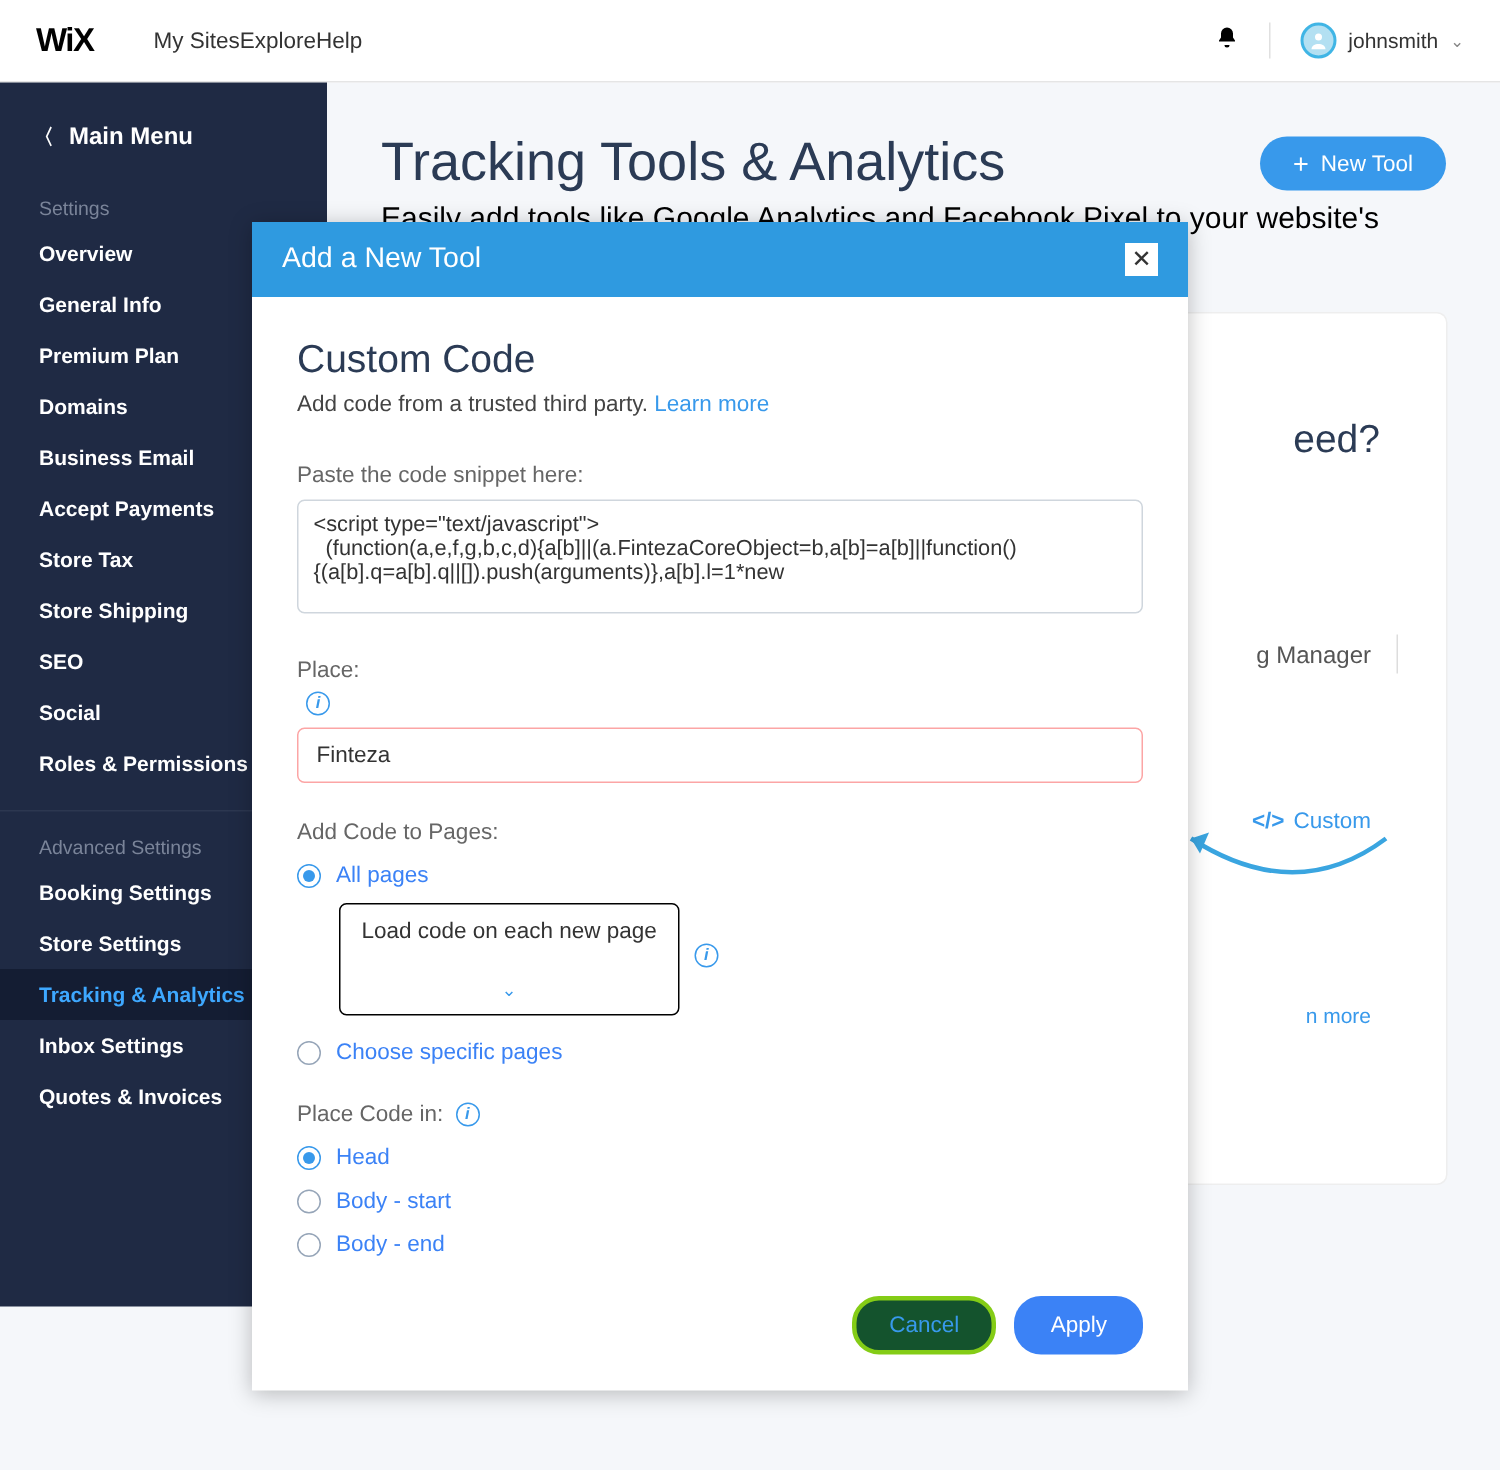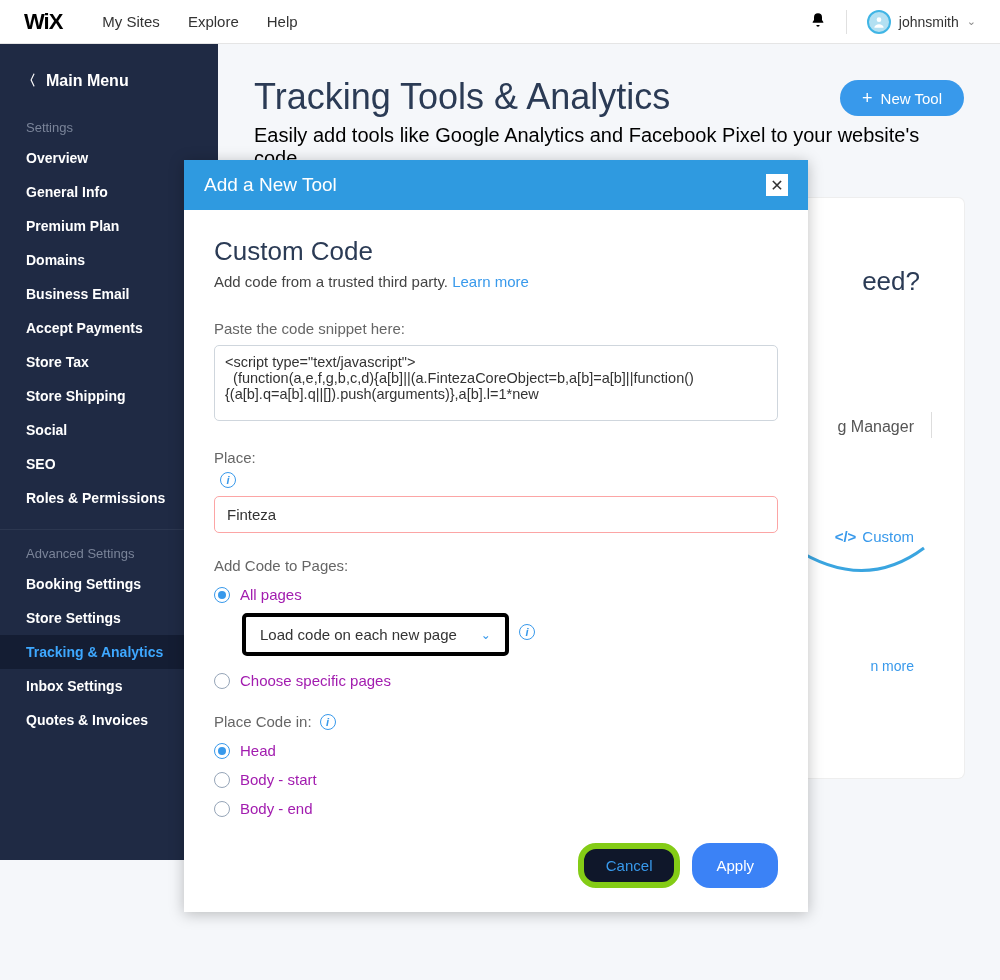--- a/index.html
+++ b/index.html
@@ -1,21 +1,21 @@
 <!DOCTYPE html>
 <html><head>
 <meta charset="utf-8">
 <style>
   * { box-sizing: border-box; margin: 0; padding: 0; }
   body { font-family: "Helvetica Neue", Helvetica, Arial, sans-serif; background: #f5f7fa; width: 1000px; height: 980px; overflow: hidden; position: relative; }
 
   
-  .top-header { height: 44px; background: #fff; display: flex; align-items: center; padding: 0 24px; border-bottom: 1px solid #e5e5e5; }
+  .top-header { height: 55px; background: #fff; display: flex; align-items: center; padding: 0 24px; border-bottom: 1px solid #e5e5e5; }
   .wix-logo { font-weight: 900; font-size: 22px; letter-spacing: -1px; color: #000; margin-right: 40px; }
-  .top-nav { display: flex; gap: 28px; }
+  .top-nav { display: flex; }
   .top-nav a { color: #333; font-size: 15px; text-decoration: none; }
   .top-right { margin-left: auto; display: flex; align-items: center; gap: 20px; }
   .bell { width: 16px; height: 16px; }
   .vdiv { width: 1px; height: 24px; background: #e0e0e0; }
   .avatar { width: 24px; height: 24px; border-radius: 50%; background: #b3e0f2; border: 2px solid #40b5e5; display:flex; align-items:center; justify-content:center;}
   .user { display: flex; align-items: center; gap: 8px; font-size: 14px; color: #333; cursor:pointer; }
 
   
   .layout { display: flex; height: calc(100% - 48px); }
 
@@ -36,42 +36,42 @@
 
   .card { background: #fff; border-radius: 6px; margin-top: 28px; padding: 28px 34px; box-shadow: 0 0 0 1px #eee; height: 580px; position: relative;}
   .card h2 { font-size: 26px; color: #2b3b55; font-weight: 400; text-align: center; margin-top: 40px;}
   .custom-tag { color:#3899eb; display:flex; align-items:center; gap:6px; font-size:15px; position:absolute; right: 50px; top: 330px;}
   .learn-more-txt { color:#3899eb; font-size: 14px; position:absolute; right: 50px; top: 460px;}
 
   
   .arrow-svg { position:absolute; right: 30px; top: 340px; width: 150px; height: 60px; }
 
   
-  .modal { position: absolute; left: 184px; top: 148px; width: 624px; background: #fff; box-shadow: 0 2px 14px rgba(0,0,0,0.25); z-index: 50; margin-top: 12px;}
+  .modal { position: absolute; left: 168px; top: 148px; width: 624px; background: #fff; box-shadow: 0 2px 14px rgba(0,0,0,0.25); z-index: 50;}
   .modal-header { background: #2f9ae0; color: #fff; padding: 14px 20px; font-size: 19px; display:flex; align-items:center;}
   .modal-close { margin-left:auto; width: 22px; height: 22px; background:#fff; color:#333; display:flex; align-items:center; justify-content:center; font-size:16px; cursor:pointer;}
   .modal-body { padding: 26px 30px 24px 30px; }
   .modal-body h3 { font-size: 26px; color: #2b3b55; font-weight: 400; }
   .modal-sub { font-size: 15px; color: #444; margin-top: 6px; }
   .modal-sub a { color: #3899eb; text-decoration: none; }
   .field-label { font-size: 15px; color: #666; margin-top: 24px; display:flex; align-items:center; gap:8px;}
   .code-box { width: 100%; height: 76px; border: 1px solid #cfd6dd; border-radius: 5px; padding: 8px 10px; font-family: Helvetica, Arial, sans-serif; font-size: 14.5px; color: #333; resize: none; margin-top: 8px; overflow-y: scroll;}
   .name-input { width: 100%; border: 1px solid #fca5a5; border-radius: 5px; padding: 9px 12px; font-size: 15px; color:#333; margin-top: 8px;}
   .info-icon { width: 16px; height: 16px; border: 1.5px solid #3899eb; border-radius: 50%; color: #3899eb; font-size: 11px; font-style: italic; display:inline-flex; align-items:center; justify-content:center; font-weight:bold;}
 
-  .radio-row { display: flex; align-items: center; gap: 10px; margin-top: 12px; font-size: 15px; color: #a21caf;}
+  .radio-row { display: flex; align-items: center; gap: 10px; margin-top: 12px; font-size: 15px; color: #3b82f6;}
   .radio { width: 16px; height: 16px; border: 1.5px solid #3899eb; border-radius: 50%; display:inline-flex; align-items:center; justify-content:center; flex-shrink:0;}
   .radio.unchecked { border-color: #96a5b8; }
   .radio .dot-in { width: 8px; height: 8px; background: #3899eb; border-radius: 50%; }
 
-  .select-box { border: 4px solid #000000; border-radius: 5px; padding: 9px 14px; font-size: 15px; color:#333; display:inline-flex; align-items:center; gap: 24px; margin: 10px 0 4px 28px; cursor:pointer;}
+  .select-box { border: 1px solid #000000; border-radius: 5px; padding: 9px 14px; font-size: 15px; color:#333; display:inline-flex; align-items:center; gap: 24px; margin: 10px 0 4px 28px; cursor:pointer;flex-direction:column;}
   .chev { color:#3899eb; font-size: 12px; }
 
   .modal-footer { display:flex; justify-content:flex-end; gap: 12px; margin-top: 26px;}
-  .btn-cancel { border: 6px solid #84cc16; color:#3899eb; background:#0f172a; border-radius: 18px; padding: 8px 22px; font-size: 15px; cursor:pointer;}
+  .btn-cancel { border: 3px solid #84cc16; color:#3899eb; background:#14532d; border-radius: 18px; padding: 8px 22px; font-size: 15px; cursor:pointer;}
   .btn-apply { border: none; color:#fff; background:#3b82f6; border-radius: 18px; padding: 8px 24px; font-size: 15px; cursor:pointer;}
 
   .name-row { display:flex; align-items:center; gap: 8px; margin-top: 24px;}
 </style>
 </head>
 <body>
 
 <div class="top-header">
   <div class="wix-logo"><span>WiX</span></div>
   <div class="top-nav">
@@ -109,22 +109,22 @@
     <div class="section-label">Settings</div>
     <div id="sb1">
         <div class="sb-item">Overview</div>
         <div class="sb-item">General Info</div>
         <div class="sb-item">Premium Plan</div>
         <div class="sb-item">Domains</div>
         <div class="sb-item">Business Email</div>
         <div class="sb-item">Accept Payments</div>
         <div class="sb-item">Store Tax</div>
         <div class="sb-item">Store Shipping</div>
+        <div class="sb-item">SEO</div>
         <div class="sb-item">Social</div>
-        <div class="sb-item">SEO</div>
         <div class="sb-item">Roles &amp; Permissions</div>
       </div>
     <div class="sb-divider"></div>
     <div class="section-label">Advanced Settings</div>
     <div id="sb2">
         <div class="sb-item">Booking Settings</div>
         <div class="sb-item">Store Settings</div>
         <div class="sb-item active">Tracking &amp; Analytics</div>
         <div class="sb-item">Inbox Settings</div>
         <div class="sb-item">Quotes &amp; Invoices</div>

